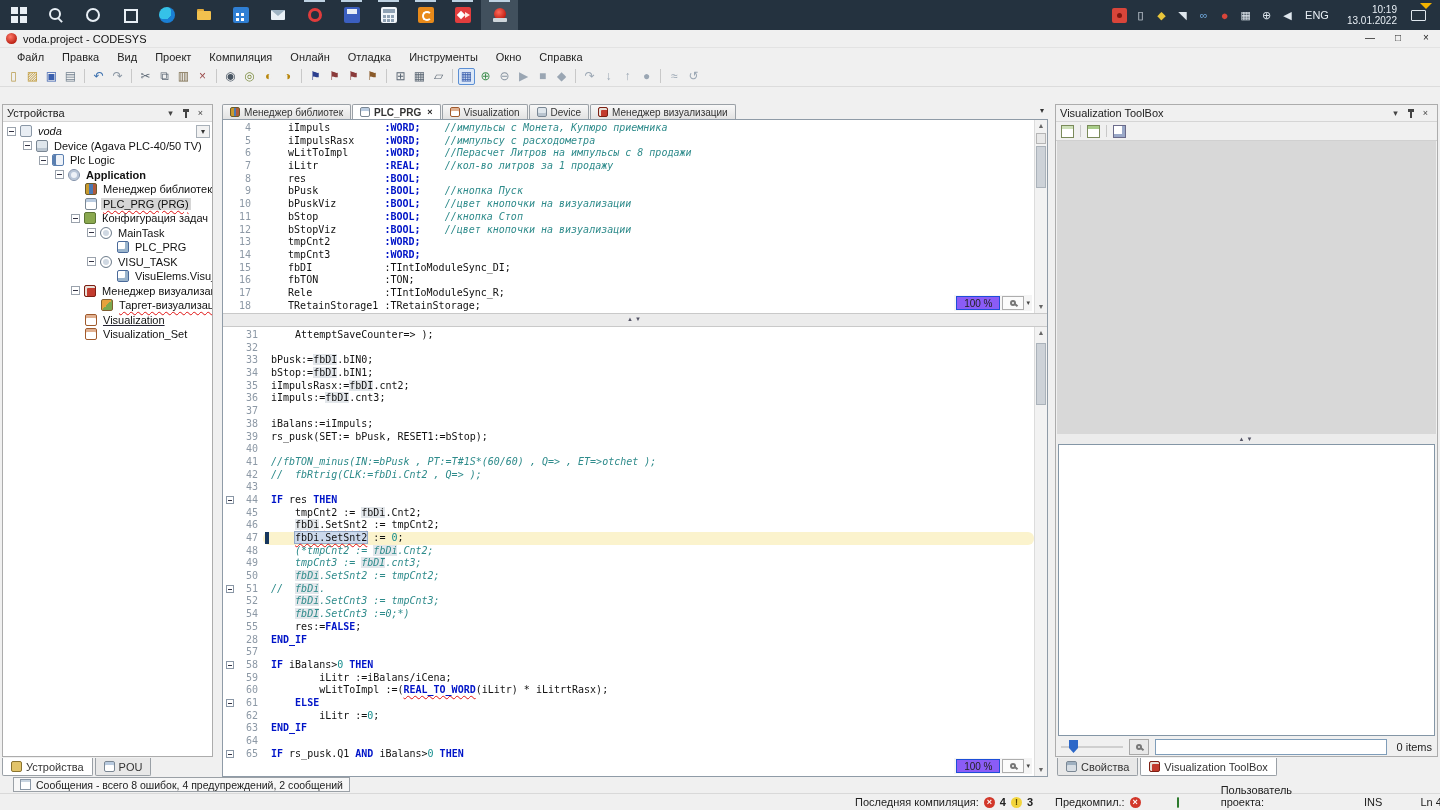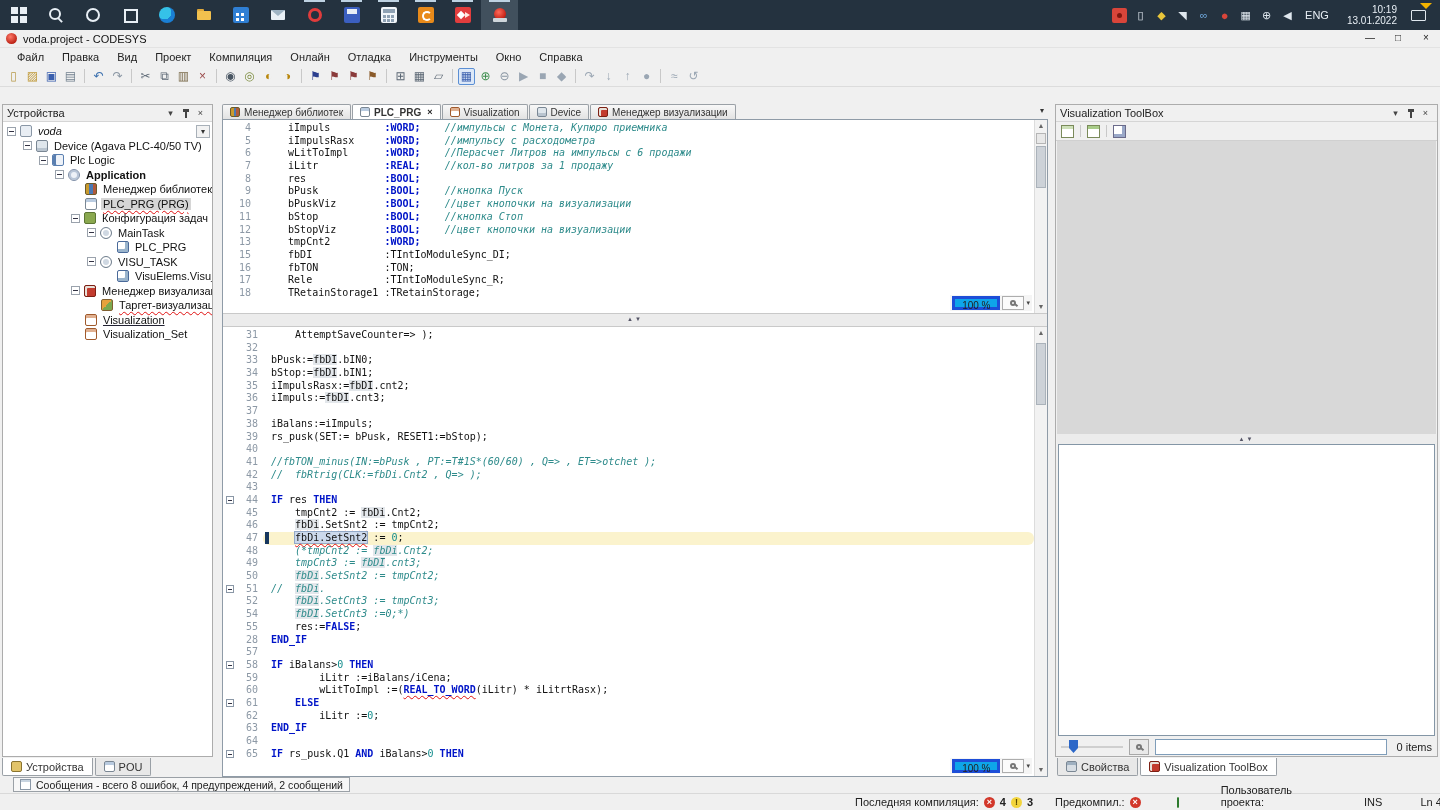--- a/index.html
+++ b/index.html
@@ -131,21 +131,21 @@
   .selw{background:#ccd9ec;box-shadow:0 0 0 1px #93a9c8;}
   .cl.cur .code{background:#fbf3cd;border-radius:6px;}
   .cl.cur::before{content:"";position:absolute;left:42px;top:0;width:4px;height:12px;background:#17375e;}
   .caret{display:inline-block;width:1px;height:11px;background:#000;vertical-align:-2px;margin-right:-1px;}
   .vsb{position:absolute;top:0;bottom:0;right:0;width:13px;background:#f2f2f2;border-left:1px solid #dcdcdc;}
   .vsb .arr{position:absolute;left:0;right:0;height:12px;color:#666;font-size:7px;text-align:center;line-height:12px;}
   .vsb .arr.up{top:0;} .vsb .arr.dn{bottom:0;}
   .thumb{position:absolute;left:1px;right:1px;background:#cdd2d8;border:1px solid #aab2ba;}
   .splitbox{position:absolute;top:13px;left:1px;right:1px;height:11px;background:#e8e8e8;border:1px solid #b5b5b5;}
   .zoomctl{position:absolute;right:15px;bottom:2px;display:flex;align-items:center;gap:2px;font-size:10px;color:#222;background:#f5f5f5;padding:1px 2px;}
-  .zbox{border:3px solid #1d4ed8;background:#0ea5e9;padding:0 7px;height:14px;line-height:13px;}
+  .zbox{border:1px solid #1d4ed8;background:#8b5cf6;padding:0 7px;height:14px;line-height:13px;}
   .zmag{border:1px solid #adadad;background:#fbfbfb;height:14px;width:22px;display:flex;align-items:center;justify-content:center;}
   .maggl{width:6px;height:6px;border:2px solid #777;border-radius:50%;position:relative;}
   .maggl::after{content:"";position:absolute;width:4px;height:2px;background:#777;transform:rotate(40deg);right:-4px;bottom:-2px;}
   .zarr{font-size:7px;color:#444;}
 
   
   .rdock{position:absolute;left:1055px;top:104px;width:383px;height:653px;border:1px solid #acacac;background:#f0f0f0;}
   .rp-toolbar{position:absolute;left:0;right:0;top:17px;height:19px;border-bottom:1px solid #d0d0d0;display:flex;align-items:center;padding-left:5px;gap:4px;}
   .rpi{width:13px;height:13px;background:#fff;border:1px solid #7a8a5a;box-shadow:inset 0 3px 0 #cde0b8;}
   .rpi.v2{box-shadow:inset 0 3px 0 #a8cc88;}
@@ -426,28 +426,29 @@
           <span class="tico visualization-manager"></span>
           <span>Менеджер визуализации</span>
         </div>
         <span class="tabmore">▾</span>
     </div>
     <div class="edcontent">
       <div class="pane pane-top decl">
         <div class="codewrap">
             <div class="cl"><span class="fold"></span><span class="ln">4</span><span class="code"><span class="">    iImpuls         </span><span class="kw">:WORD;</span><span class="">    </span><span class="cmt">//импульсы с Монета, Купюро приемника</span></span></div>
             <div class="cl"><span class="fold"></span><span class="ln">5</span><span class="code"><span class="">    iImpulsRasx     </span><span class="kw">:WORD;</span><span class="">    </span><span class="cmt">//импульсу с расходометра</span></span></div>
-            <div class="cl"><span class="fold"></span><span class="ln">6</span><span class="code"><span class="">    wLitToImpl      </span><span class="kw">:WORD;</span><span class="">    </span><span class="cmt">//Перасчет Литров на импульсы с 6 продажи</span></span></div>
+            <div class="cl"><span class="fold"></span><span class="ln">6</span><span class="code"><span class="">    wLitToImpl      </span><span class="kw">:WORD;</span><span class="">    </span><span class="cmt">//Перасчет Литров на импульсы с 8 продажи</span></span></div>
             <div class="cl"><span class="fold"></span><span class="ln">7</span><span class="code"><span class="">    iLitr           </span><span class="kw">:REAL;</span><span class="">    </span><span class="cmt">//кол-во литров за 1 продажу</span></span></div>
             <div class="cl"><span class="fold"></span><span class="ln">8</span><span class="code"><span class="">    res             </span><span class="kw">:BOOL;</span></span></div>
             <div class="cl"><span class="fold"></span><span class="ln">9</span><span class="code"><span class="">    bPusk           </span><span class="kw">:BOOL;</span><span class="">    </span><span class="cmt">//кнопка Пуск</span></span></div>
             <div class="cl"><span class="fold"></span><span class="ln">10</span><span class="code"><span class="">    bPuskViz        </span><span class="kw">:BOOL;</span><span class="">    </span><span class="cmt">//цвет кнопочки на визуализации</span></span></div>
             <div class="cl"><span class="fold"></span><span class="ln">11</span><span class="code"><span class="">    bStop           </span><span class="kw">:BOOL;</span><span class="">    </span><span class="cmt">//кнопка Стоп</span></span></div>
             <div class="cl"><span class="fold"></span><span class="ln">12</span><span class="code"><span class="">    bStopViz        </span><span class="kw">:BOOL;</span><span class="">    </span><span class="cmt">//цвет кнопочки на визуализации</span></span></div>
             <div class="cl"><span class="fold"></span><span class="ln">13</span><span class="code"><span class="">    tmpCnt2         </span><span class="kw">:WORD;</span></span></div>
+            <div class="cl"><span class="fold"></span><span class="ln">14</span><span class="code"><span class="">    tmpCnt3         </span><span class="kw">:WORD;</span></span></div>
             <div class="cl"><span class="fold"></span><span class="ln">15</span><span class="code"><span class="">    fbDI            </span><span class="">:TIntIoModuleSync_DI;</span></span></div>
             <div class="cl"><span class="fold"></span><span class="ln">16</span><span class="code"><span class="">    fbTON           </span><span class="">:TON;</span></span></div>
             <div class="cl"><span class="fold"></span><span class="ln">17</span><span class="code"><span class="">    Rele            </span><span class="">:TIntIoModuleSync_R;</span></span></div>
             <div class="cl"><span class="fold"></span><span class="ln">18</span><span class="code"><span class="">    TRetainStorage1 </span><span class="">:TRetainStorage;</span></span></div>
           </div>
         <div class="vsb">
           <span class="arr up">▲</span>
           <span class="splitbox"></span>
           <span class="thumb" style="top:26px;height:42px;"></span>
           <span class="arr dn">▼</span>

